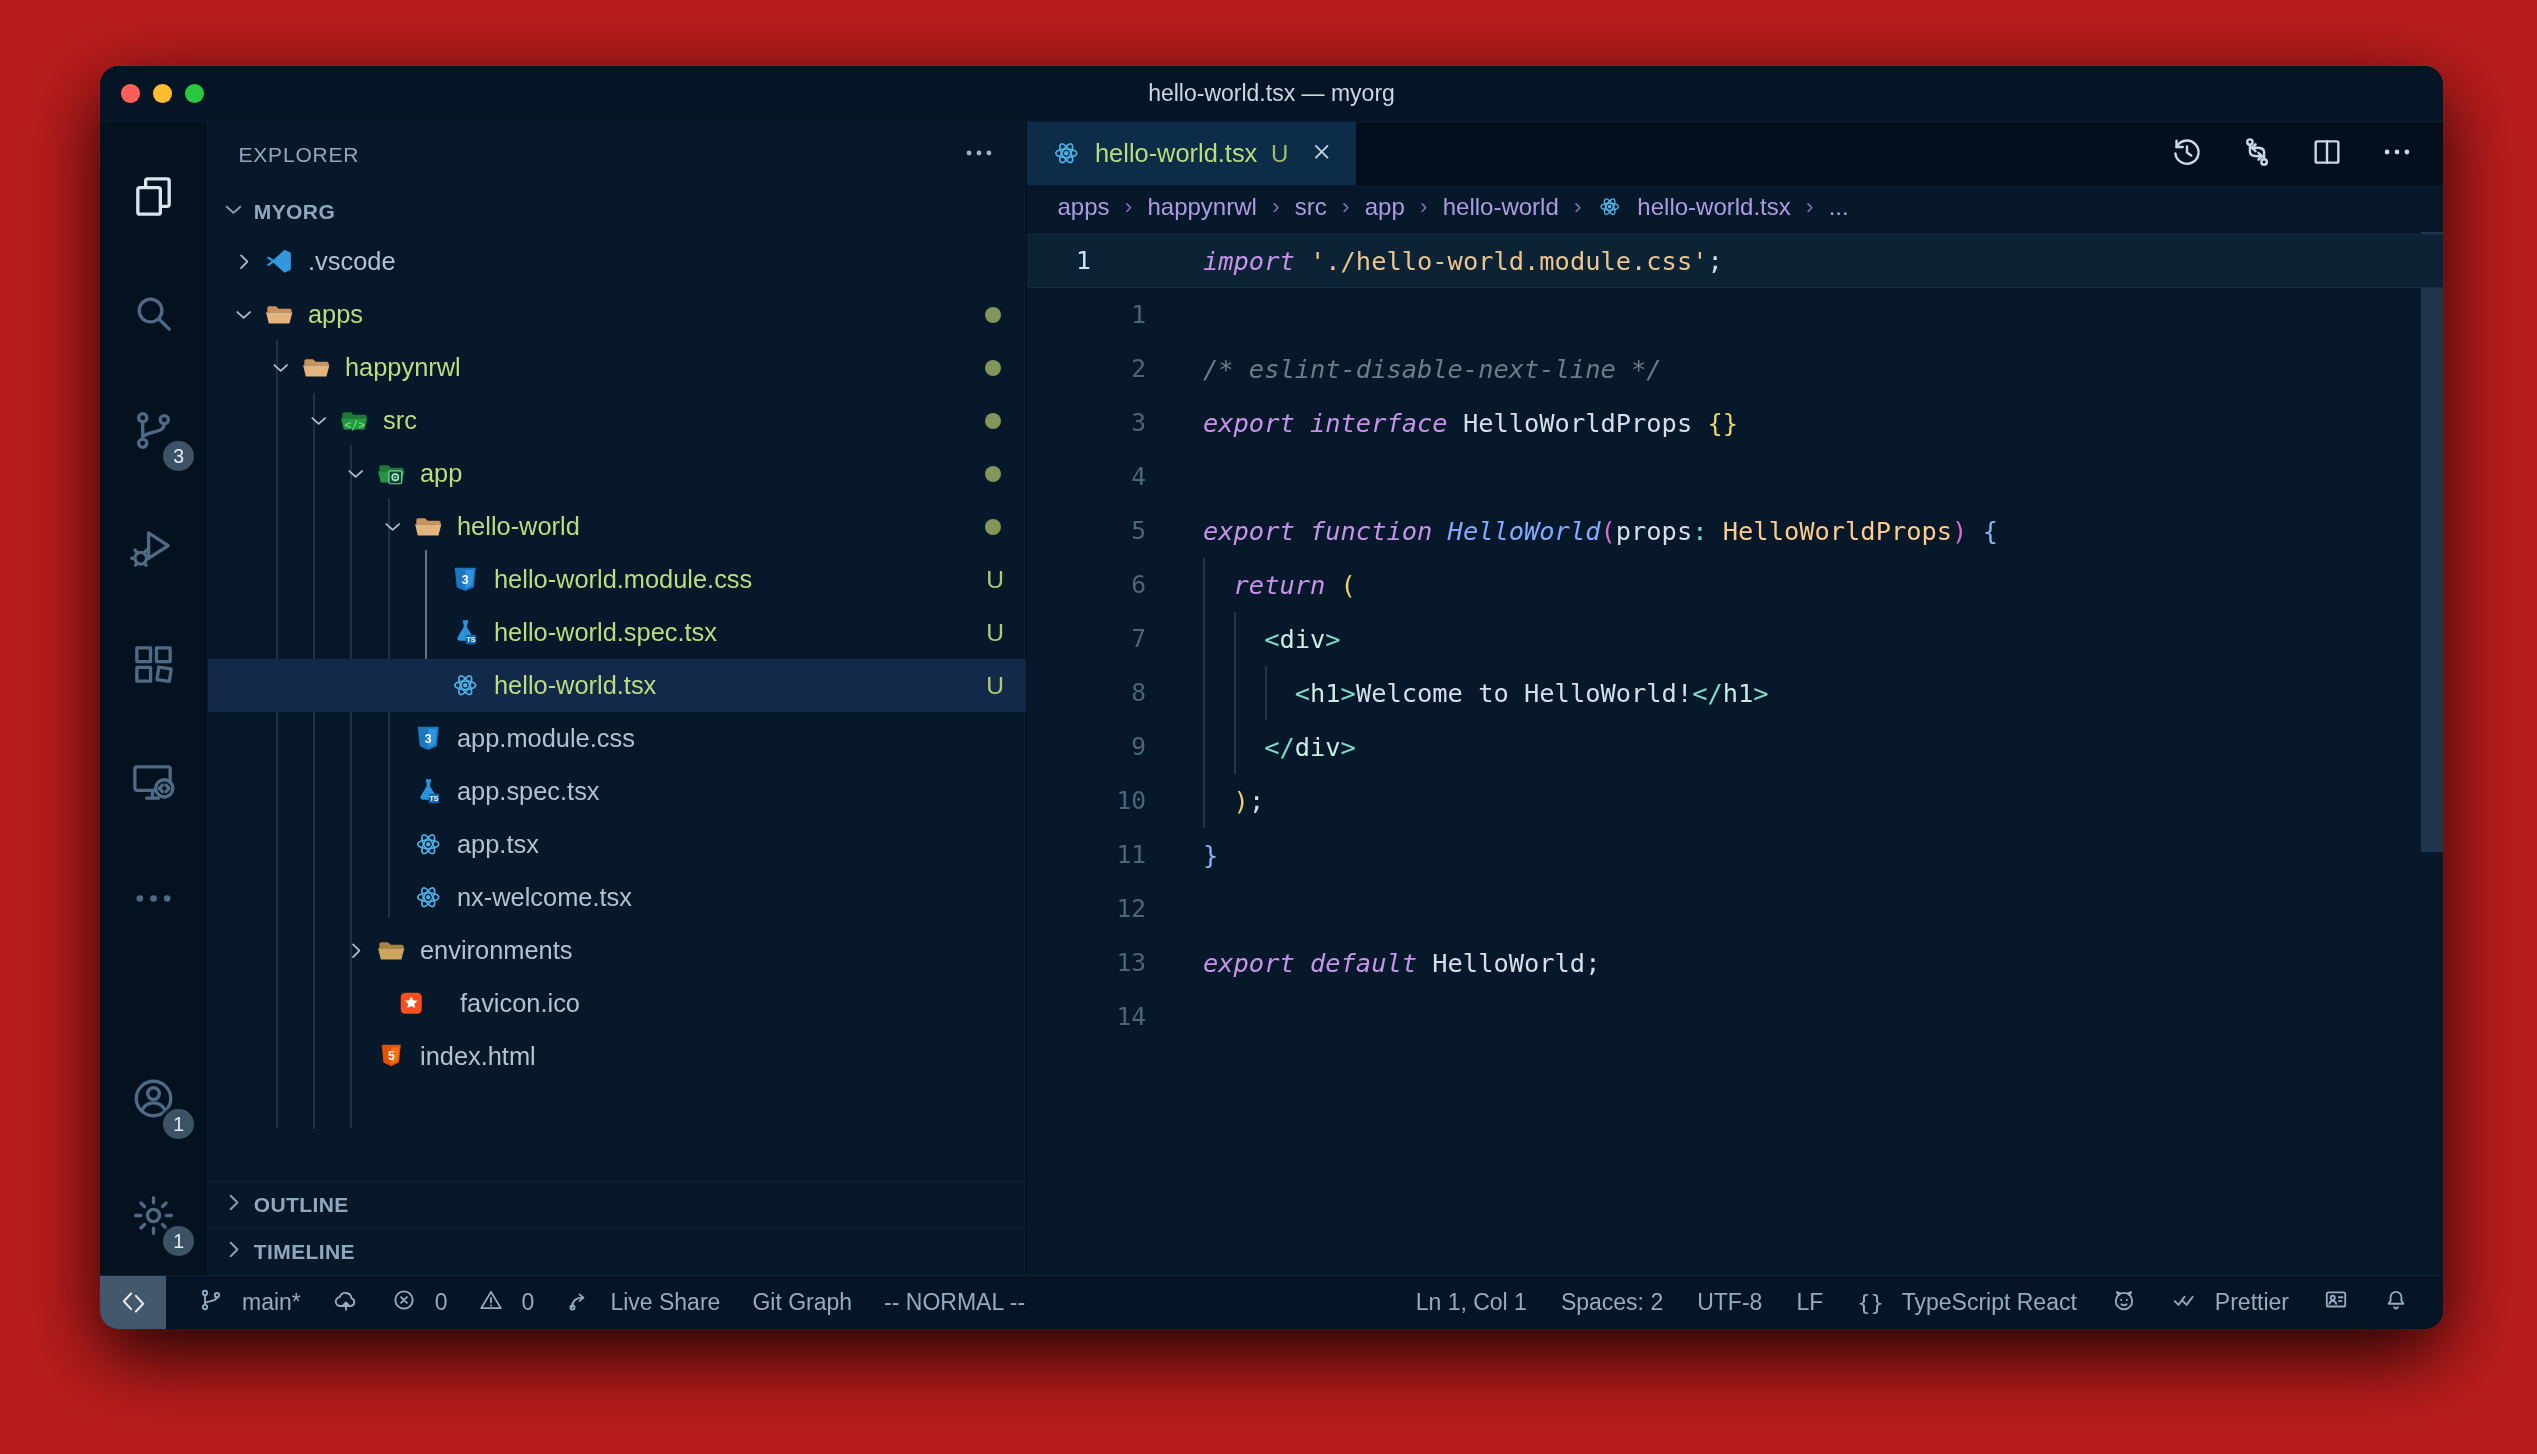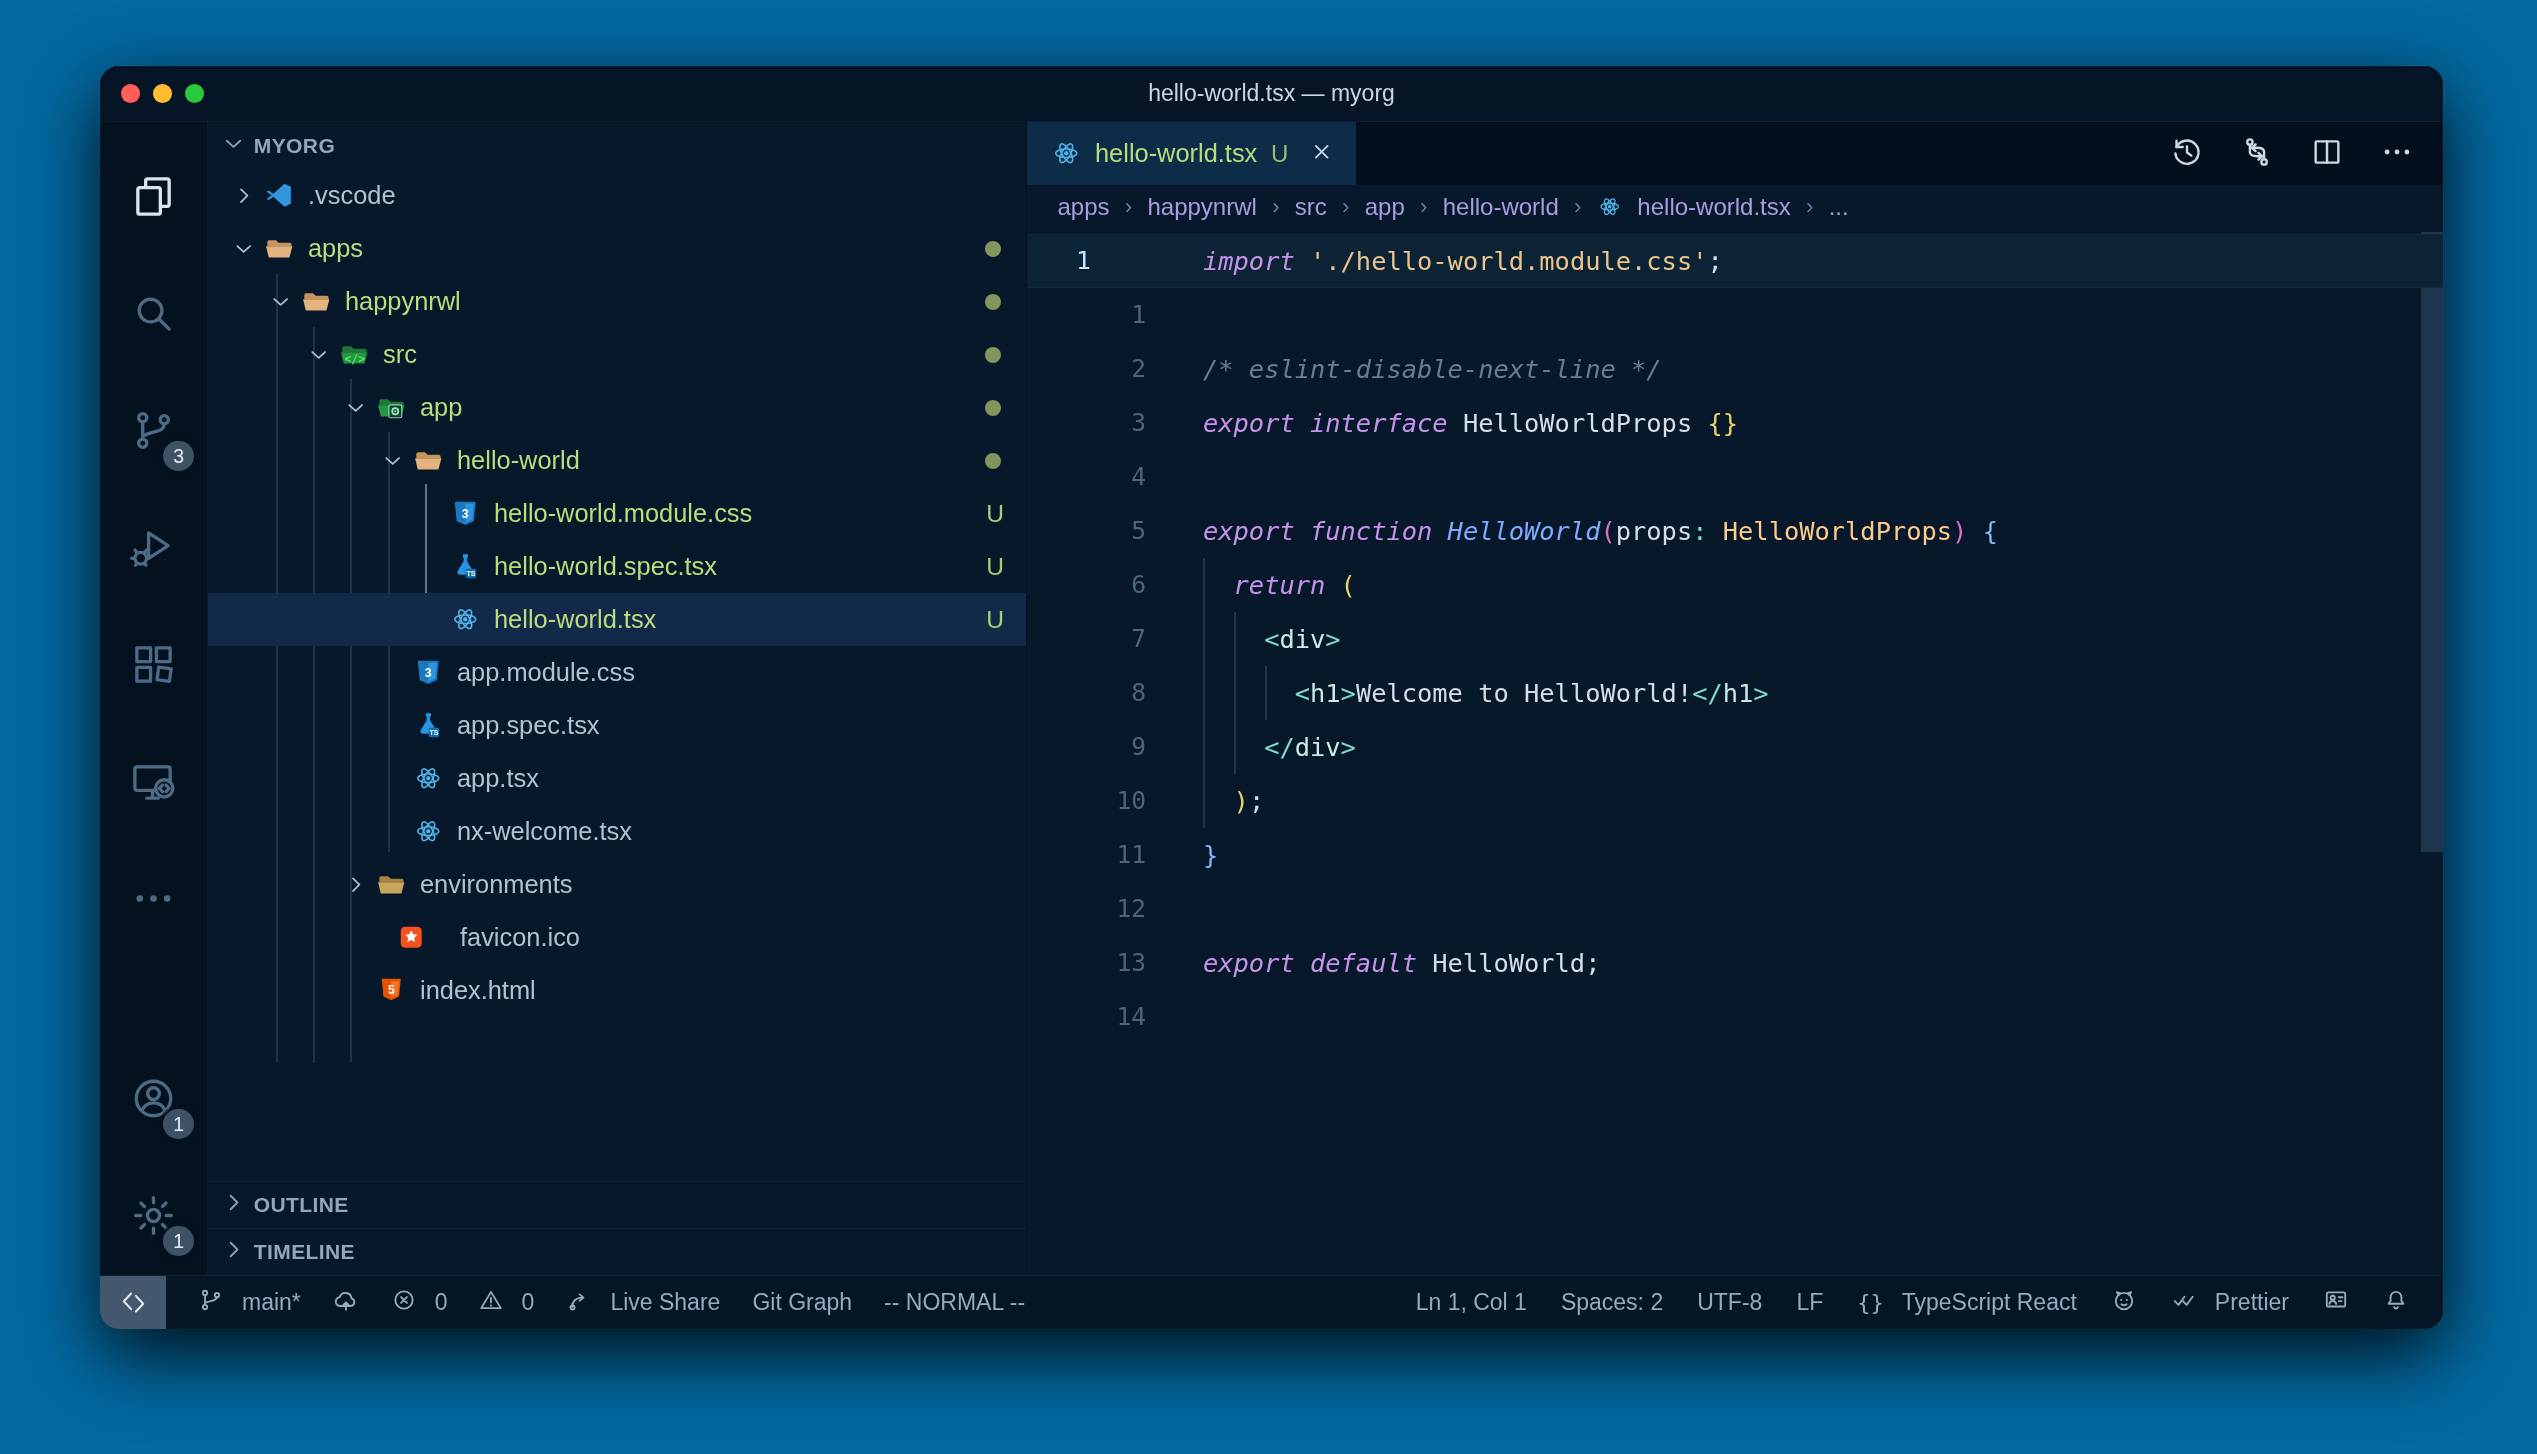--- a/index.html
+++ b/index.html
@@ -1,18 +1,18 @@
 <!DOCTYPE html>
 <html style="font-size:13.6px"><head>
 <meta charset="utf-8">
 <style>
   * { margin:0; padding:0; box-sizing:border-box; }
   html,body { width:2538px; height:1454px; background:#000; overflow:hidden;
     font-family:"Liberation Sans", sans-serif; }
-  .stage { position:relative; width:2538px; height:1454px; background:#0369a1; }
+  .stage { position:relative; width:2538px; height:1454px; background:#b91c1c; }
 
   
   .window { position:absolute; left:100px; top:66px; width:2343px; height:1263px;
     background:#061829; border-radius:18.6px; overflow:hidden;
     box-shadow:0 25.4px 76px rgba(0,0,0,.85), 0 0 0 0.8px rgba(255,255,255,.07);
     display:flex; flex-direction:column; }
 
   
   .titlebar { height:56px; flex:0 0 56px; position:relative;
     display:flex; align-items:center; justify-content:center;
@@ -202,20 +202,28 @@
           <div class="ab-item">
             <span><svg viewBox="0 0 24 24" fill="none" stroke="currentColor" stroke-width="1.7" stroke-linecap="round" stroke-linejoin="round">
                 <circle cx="12" cy="12" r="3.1"></circle>
                 <path d="M12 2.9v2.6M12 18.5v2.6M2.9 12h2.6M18.5 12h2.6M5.6 5.6l1.8 1.8M16.6 16.6l1.8 1.8M18.4 5.6l-1.8 1.8M7.4 16.6l-1.8 1.8"></path>
               </svg></span>
             <span class="ab-badge">1</span>
           </div>
         </div>
 
       <div class="sidebar">
+        <div class="sb-header">
+          <span>EXPLORER</span>
+          <span class="more" id="sb-more"><svg viewBox="0 0 24 24" fill="none" stroke="currentColor" stroke-width="1.7" stroke-linecap="round" stroke-linejoin="round">
+                <circle cx="5" cy="12" r="1.7" fill="currentColor" stroke="none"></circle>
+                <circle cx="12" cy="12" r="1.7" fill="currentColor" stroke="none"></circle>
+                <circle cx="19" cy="12" r="1.7" fill="currentColor" stroke="none"></circle>
+              </svg></span>
+        </div>
         <div class="section-head" id="sect-myorg">
           <span id="myorg-chev"><svg viewBox="0 0 24 24" fill="none" stroke="currentColor" stroke-width="1.7" stroke-linecap="round" stroke-linejoin="round">
                 <path d="m6 9.5 6 5.5 6-5.5"></path>
               </svg></span>
           <span>MYORG</span>
         </div>
         <div class="tree-wrap" id="tree">
             <div class="tree-guide" style="left: 68px; top: 105px; height: 788px;"></div>
             <div class="tree-guide" style="left: 105px; top: 158px; height: 736px;"></div>
             <div class="tree-guide" style="left: 142px; top: 210px; height: 683px;"></div>

